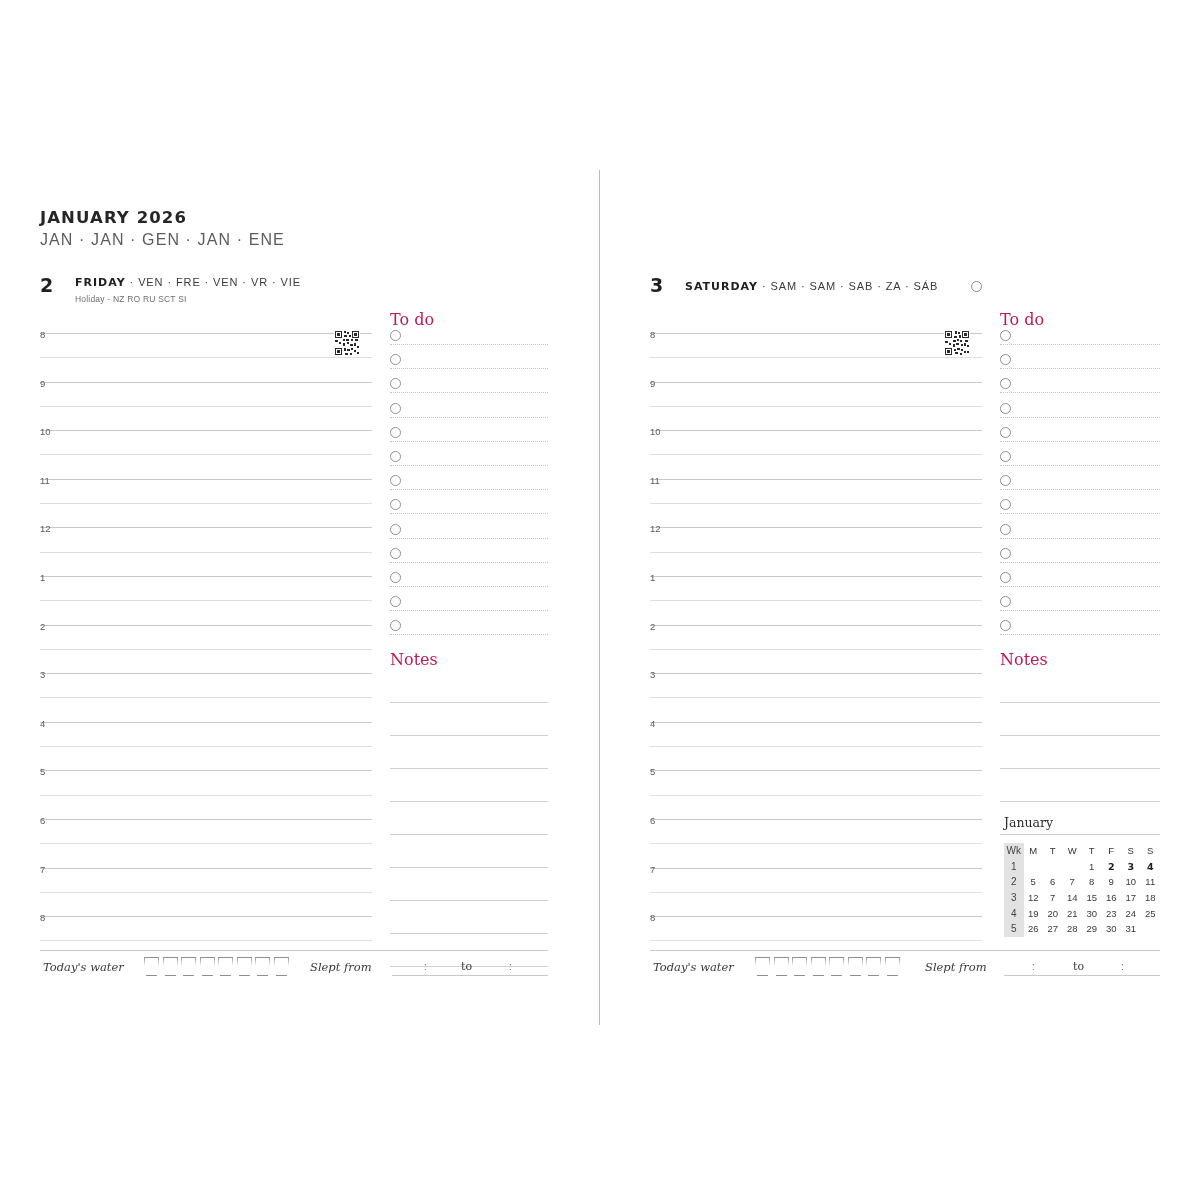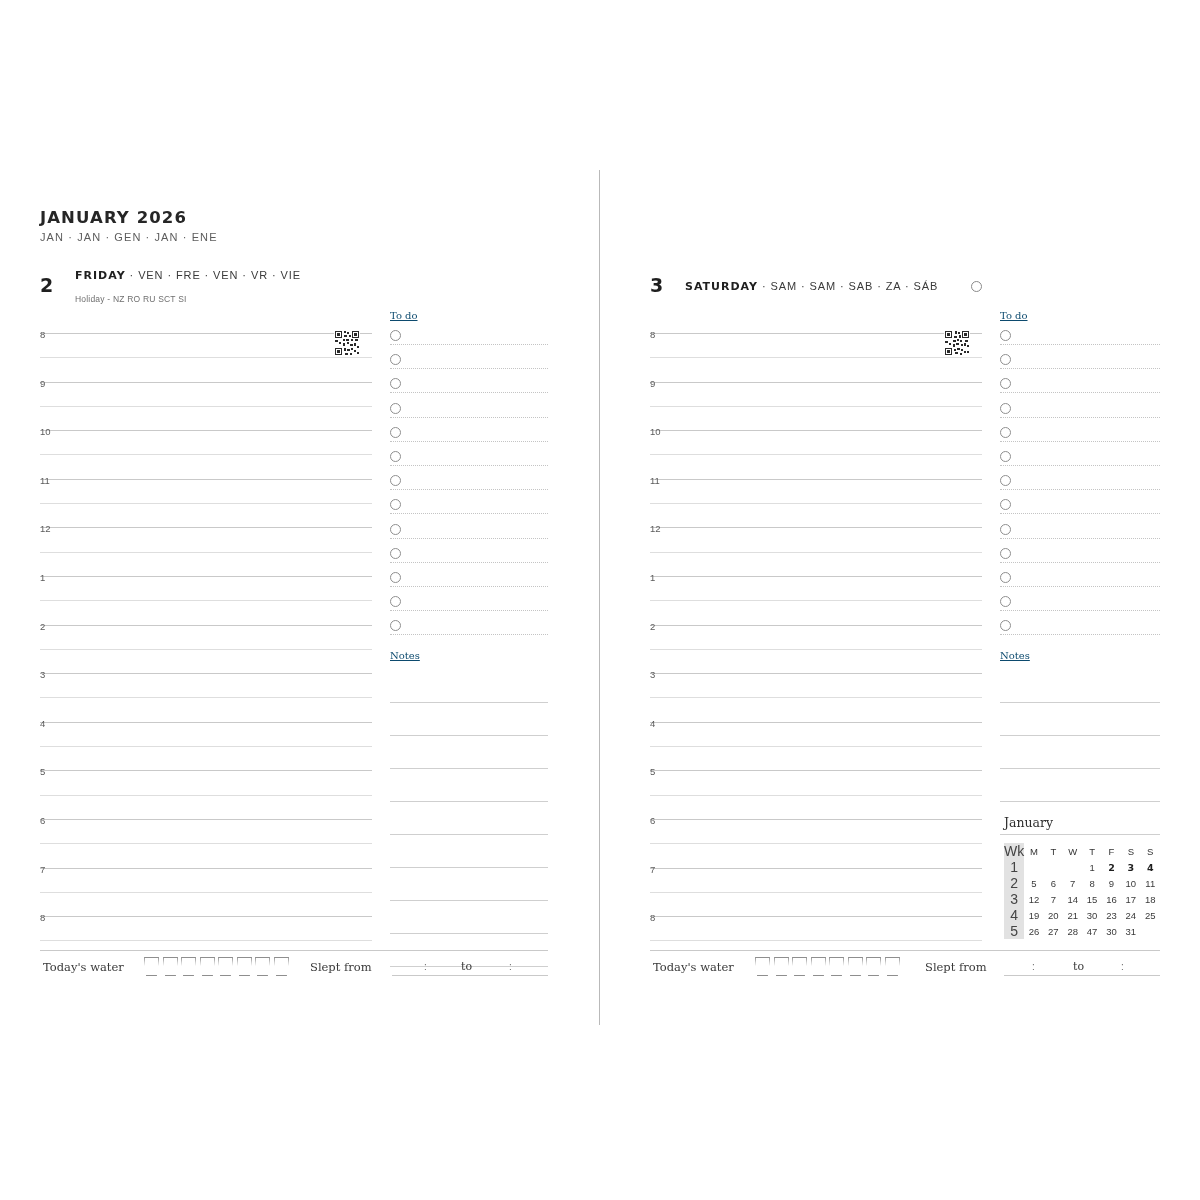--- a/index.html
+++ b/index.html
@@ -16,21 +16,21 @@
   .page.left{left:0;}
   .page.right{left:600px;}
 
   .month-title{
     position:absolute;left:40px;top:208px;
     font-family:"DejaVu Sans", sans-serif;
     font-weight:bold;font-size:16.5px;letter-spacing:1.1px;color:#262626;
   }
   .month-sub{
     position:absolute;left:40px;top:231px;
-    font-size:11px;letter-spacing:1.1px;color:#5c5c5c;
+    font-size:16px;letter-spacing:1.1px;color:#5c5c5c;
   }
   .week-label{
     position:absolute;right:40px;top:214px;
     font-size:11px;color:#4a4a4a;letter-spacing:.3px;
   }
 
   
   .day-num{
     position:absolute;font-family:"DejaVu Sans", sans-serif;
     font-weight:bold;font-size:19px;color:#1f1f1f;
@@ -57,75 +57,75 @@
   }
   .hour-row .rule.half{
     background:transparent;border-top:1px solid #dedede;height:0;top:24.3px;
   }
 
   
   .qr{position:absolute;width:26px;height:26px;}
 
   
   .todo-title,.notes-title{
-    position:absolute;font-family:"DejaVu Serif",serif;font-size:10px;color:#0c4a6e;text-decoration:underline;
+    position:absolute;font-family:"DejaVu Serif",serif;font-size:16px;color:#be185d;
   }
   .todo-list{position:absolute;}
   .todo-item{position:relative;height:24.2px;}
   .todo-item .circ{
     position:absolute;left:0;top:3px;width:9px;height:9px;border:1px solid #8f8f8f;border-radius:50%;
   }
   .todo-item .dots{
     position:absolute;left:0;right:0;top:17px;height:0;border-top:1px dotted #c4c4c4;
   }
   .notes-list{position:absolute;}
   .notes-line{height:32px;border-bottom:1px solid #cfcfcf;}
 
   
   .footer{position:absolute;height:1px;background:#c9c9c9;}
   .foot-label{
-    position:absolute;font-family:"DejaVu Serif",serif;font-size:11.5px;color:#3a3a3a;
+    position:absolute;font-family:"DejaVu Serif",serif;font-size:11.5px;color:#3a3a3a;font-style:italic;
   }
   .glasses{position:absolute;display:flex;gap:3.5px;}
   .glass{
     width:13px;height:17px;
     border-left:1px solid #8e8e8e;border-right:1px solid #8e8e8e;border-bottom:1px solid #8e8e8e;
     border-top:1px solid #8e8e8e;
     transform:perspective(14px) rotateX(0deg);
     clip-path:polygon(0 0,100% 0,86% 100%,14% 100%);
   }
   .slept-line{position:absolute;border-bottom:1px solid #c9c9c9;}
   .colon{position:absolute;font-size:10px;color:#6a6a6a;}
   .to-word{position:absolute;font-family:"DejaVu Serif",serif;font-size:11px;color:#3a3a3a;}
 
   
   .mini{position:absolute;left:1004px;top:815px;width:156px;}
   .mini-title{font-family:"DejaVu Serif",serif;font-size:12.5px;color:#2f2f2f;margin-bottom:13px;}
   table.mini-cal{border-collapse:collapse;font-size:9.5px;color:#3a3a3a;}
   table.mini-cal th,table.mini-cal td{
     width:19.5px;height:15.6px;text-align:center;font-weight:normal;padding:0;
   }
-  table.mini-cal th.wk,table.mini-cal td.wk{background:#e2e2e2;color:#444;font-size:14px;}
+  table.mini-cal th.wk,table.mini-cal td.wk{background:#e2e2e2;color:#444;font-size:10px;}
   table.mini-cal th{color:#333;}
   table.mini-cal td.we{font-family:"DejaVu Sans",sans-serif;font-weight:bold;color:#1e1e1e;}
 </style>
 </head>
 <body>
 
 <div class="spread">
 
   <div class="gutter"></div>
 
   <div class="page left">
 
     <div class="month-title">JANUARY 2026</div>
     <div class="month-sub">JAN · JAN · GEN · JAN · ENE</div>
 
     <div class="day-num" style="left:40px;top:274px;">2</div>
-    <div class="day-name" style="left:75px;top:269px;">
+    <div class="day-name" style="left:75px;top:276px;">
       <b>FRIDAY</b>
       <span>· VEN · FRE · VEN · VR · VIE</span>
     </div>
     <div class="holiday" style="left:75px;top:294px;">Holiday - NZ RO RU SCT SI</div>
 
     <div class="hours" style="left:40px;top:333px;width:332px;">
       <div class="hour-row">
           <div class="rule"></div>
           <div class="rule half"></div>
           <div class="lbl">8</div>
@@ -575,21 +575,21 @@
           <td>30</td>
           <td>23</td>
           <td>24</td>
           <td>25</td>
         </tr>
         <tr>
           <td class="wk">5</td>
           <td>26</td>
           <td>27</td>
           <td>28</td>
-          <td>47</td>
+          <td>29</td>
           <td>30</td>
           <td>31</td>
           <td></td>
         </tr>
       </tbody>
     </table>
   </div>
 
 </div>
 

